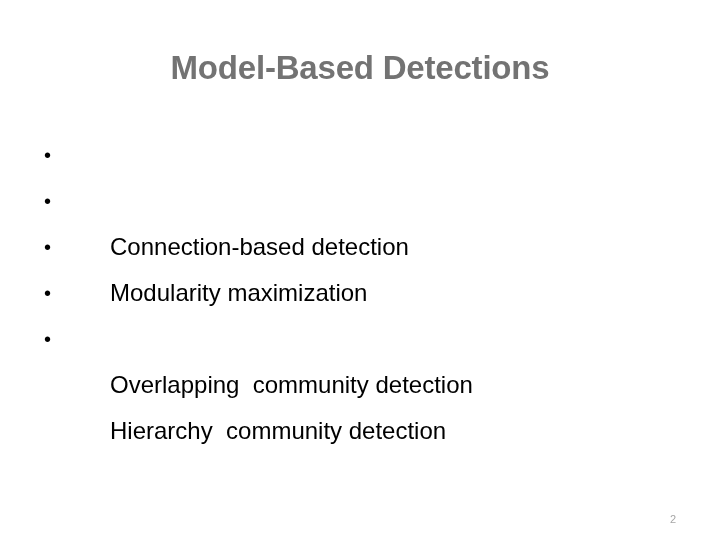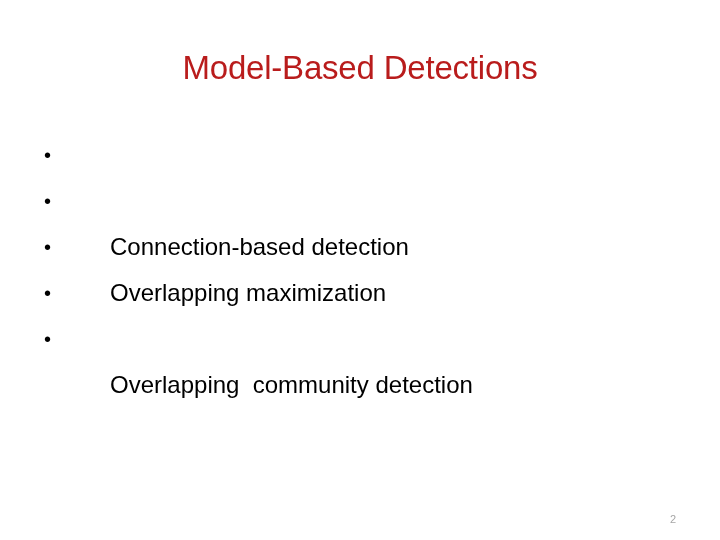--- a/index.html
+++ b/index.html
@@ -23,22 +23,22 @@
     box-sizing: border-box;
   }
 
   .slide-title {
     position: absolute;
     top: 48px;
     left: 0;
     width: 720px;
     text-align: center;
     font-size: 33px;
-    font-weight: normal;
-    color: #b91c1c;
+    font-weight: bold;
+    color: #737373;
     letter-spacing: -0.2px;
     line-height: 40px;
     white-space: nowrap;
   }
 
   .bullet-list {
     position: absolute;
     top: 132px;
     left: 36px;
     width: 640px;
@@ -91,33 +91,34 @@
 
   <ul class="bullet-list">
 
     <li class="bullet-item">
       <span class="bullet-marker">•</span>
       <span class="bullet-label">Connection-based detection</span>
     </li>
 
     <li class="bullet-item">
       <span class="bullet-marker">•</span>
-      <span class="bullet-label">Overlapping maximization</span>
+      <span class="bullet-label">Modularity maximization</span>
     </li>
 
     <li class="bullet-item">
       <span class="bullet-marker">•</span>
     </li>
 
     <li class="bullet-item">
       <span class="bullet-marker">•</span>
       <span class="bullet-label">Overlapping  community detection</span>
     </li>
 
     <li class="bullet-item">
       <span class="bullet-marker">•</span>
+      <span class="bullet-label">Hierarchy  community detection</span>
     </li>
 
   </ul>
 
   <div class="page-number">2</div>
 
 </div>
 
 </body></html>

